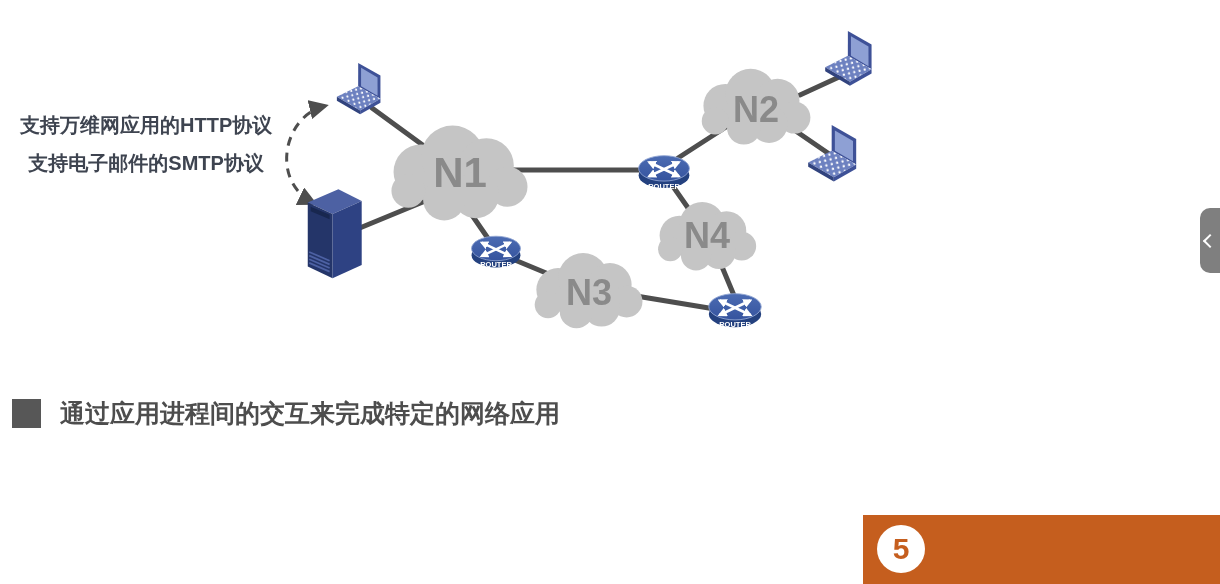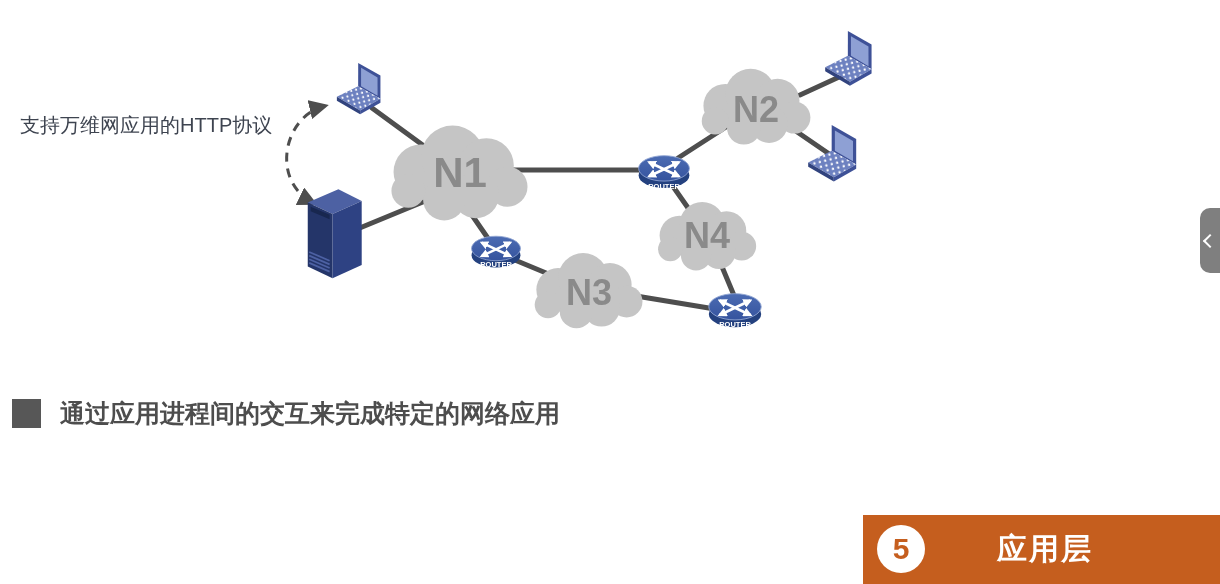--- a/index.html
+++ b/index.html
@@ -3,21 +3,21 @@
 <meta charset="utf-8">
 <style>
   html,body{margin:0;padding:0;}
   .slide{
     position:relative;width:1220px;height:584px;background:#ffffff;overflow:hidden;
     font-family:"Liberation Sans","DejaVu Sans",sans-serif;
   }
   
   .protocols{position:absolute;left:20px;top:106px;}
   .protocol-line{
-    font-size:20px;font-weight:normal;color:#3e4450;line-height:38px;white-space:nowrap;text-align:center;
+    font-size:20px;font-weight:bold;color:#3e4450;line-height:38px;white-space:nowrap;text-align:center;
   }
   
   .diagram{position:absolute;left:0;top:0;}
   
   .bullet-row{position:absolute;left:12px;top:397px;display:flex;align-items:center;}
   .bullet-square{width:29px;height:29px;background:#575757;flex:0 0 auto;}
   .bullet-text{margin-left:19px;font-size:25px;font-weight:bold;color:#4d4d4d;white-space:nowrap;}
   
   .banner{
     position:absolute;left:863px;top:515px;width:357px;height:69px;background:#c55e1e;
@@ -134,29 +134,29 @@
     <use href="#router" x="469" y="229" width="54" height="44"></use>
     <use href="#router" x="706" y="286" width="58" height="47"></use>
 
     <text x="664" y="189" text-anchor="middle" font-size="7.5" font-weight="bold" fill="#ffffff">ROUTER</text>
     <text x="496" y="267" text-anchor="middle" font-size="7.5" font-weight="bold" fill="#ffffff">ROUTER</text>
     <text x="735" y="327" text-anchor="middle" font-size="7.5" font-weight="bold" fill="#ffffff">ROUTER</text>
   </svg>
 
   <div class="protocols">
     <div class="protocol-line">支持万维网应用的HTTP协议</div>
+    <div class="protocol-line">支持电子邮件的SMTP协议</div>
   </div>
 
   <div class="bullet-row">
     <div class="bullet-square"></div>
     <div class="bullet-text">通过应用进程间的交互来完成特定的网络应用</div>
   </div>
 
   <div class="banner">
     <div class="banner-circle">5</div>
-    <div class="banner-label">应用层</div>
   </div>
 
   <div class="nav-handle">
     <span class="chevron-left"></span>
   </div>
 
 </div>
 
 </body></html>

